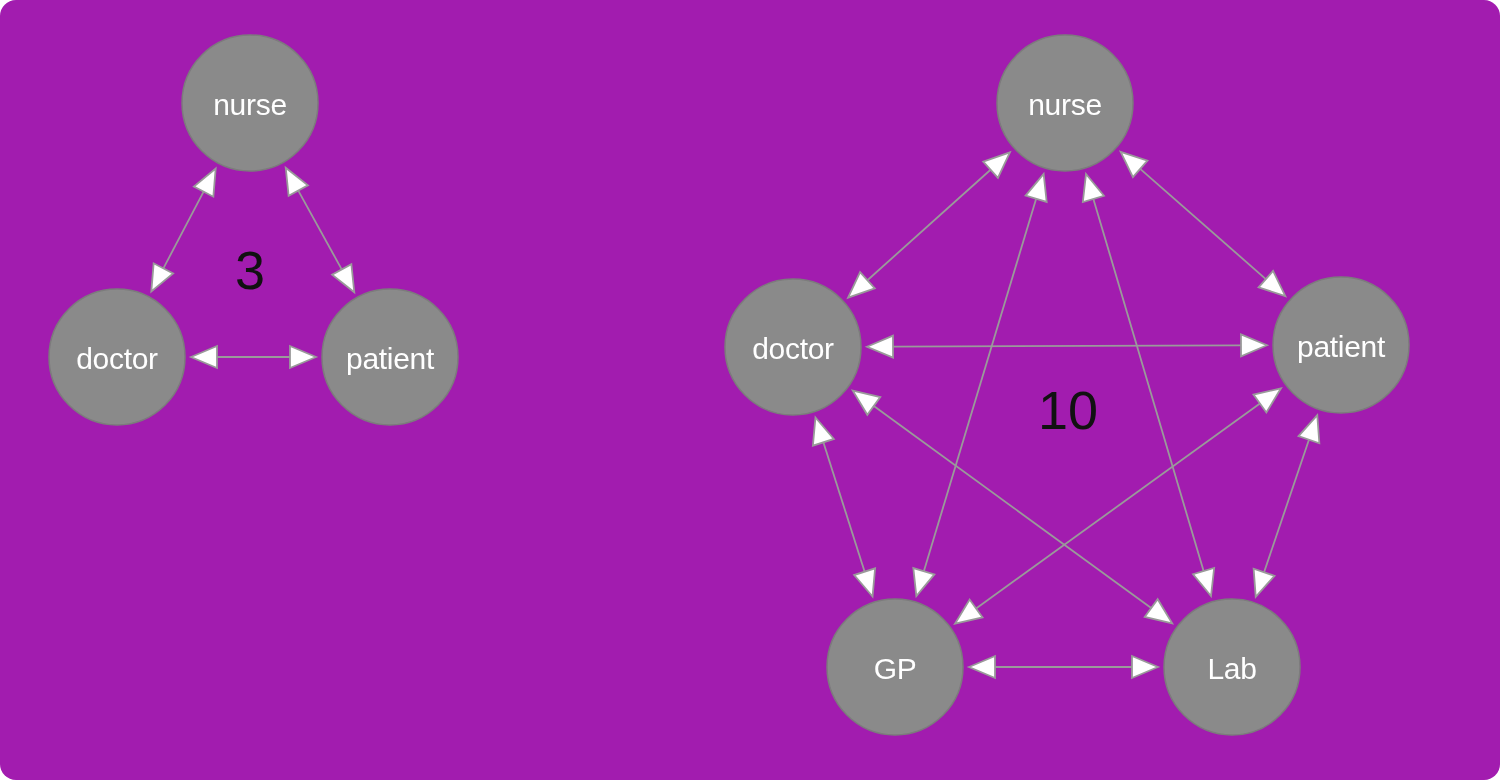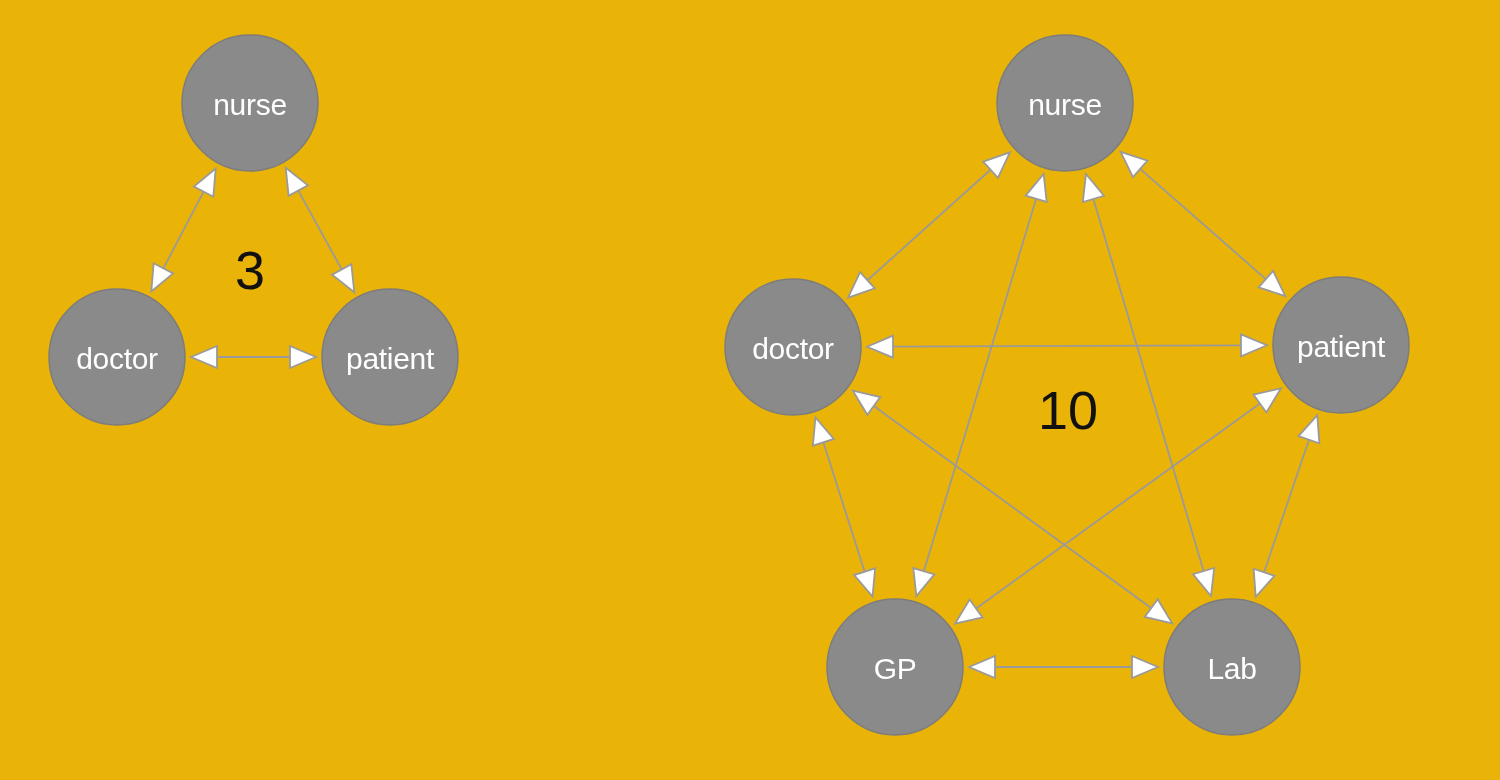--- a/index.html
+++ b/index.html
@@ -11,21 +11,22 @@
   body {
     width: 1500px;
     height: 780px;
     font-family: "Liberation Sans", sans-serif;
     overflow: hidden;
   }
   #canvas-root {
     position: relative;
     width: 1500px;
     height: 780px;
-    background: #eab308;
+    background: #a21caf;
+    border-radius: 16px;
   }
   svg#graph-svg {
     position: absolute;
     left: 0;
     top: 0;
     width: 1500px;
     height: 780px;
     display: block;
   }
   .node-circle {

